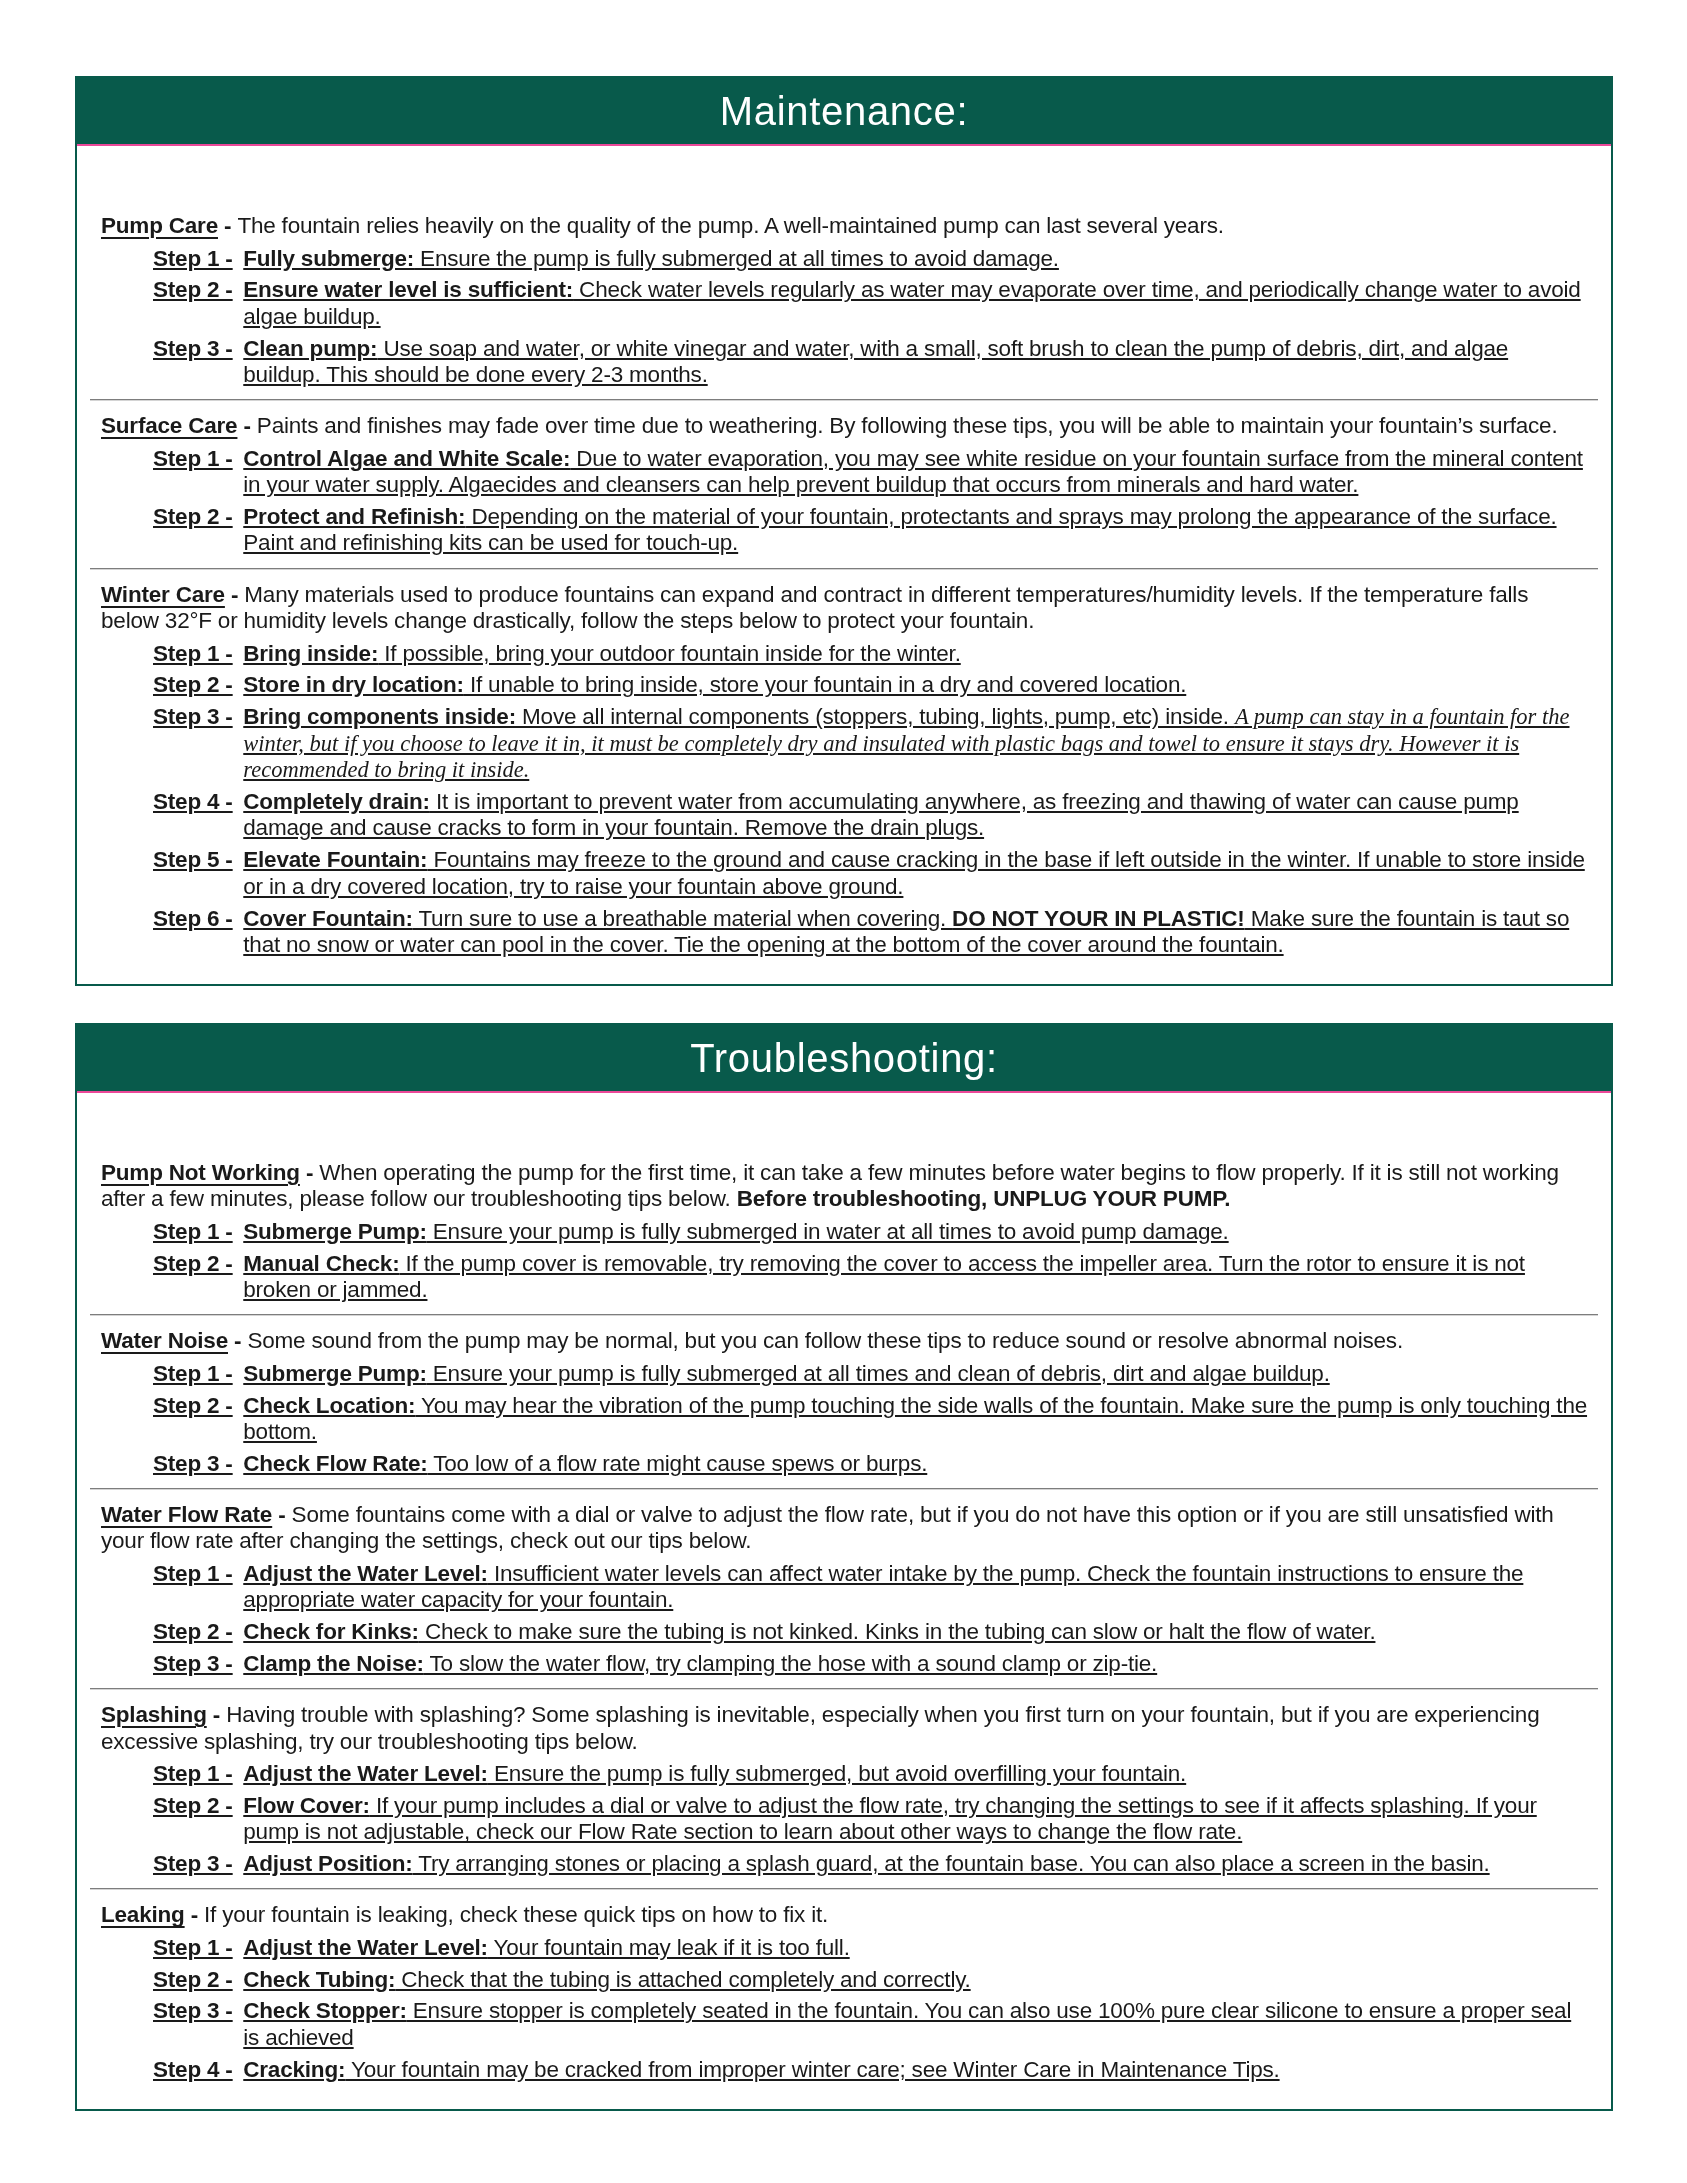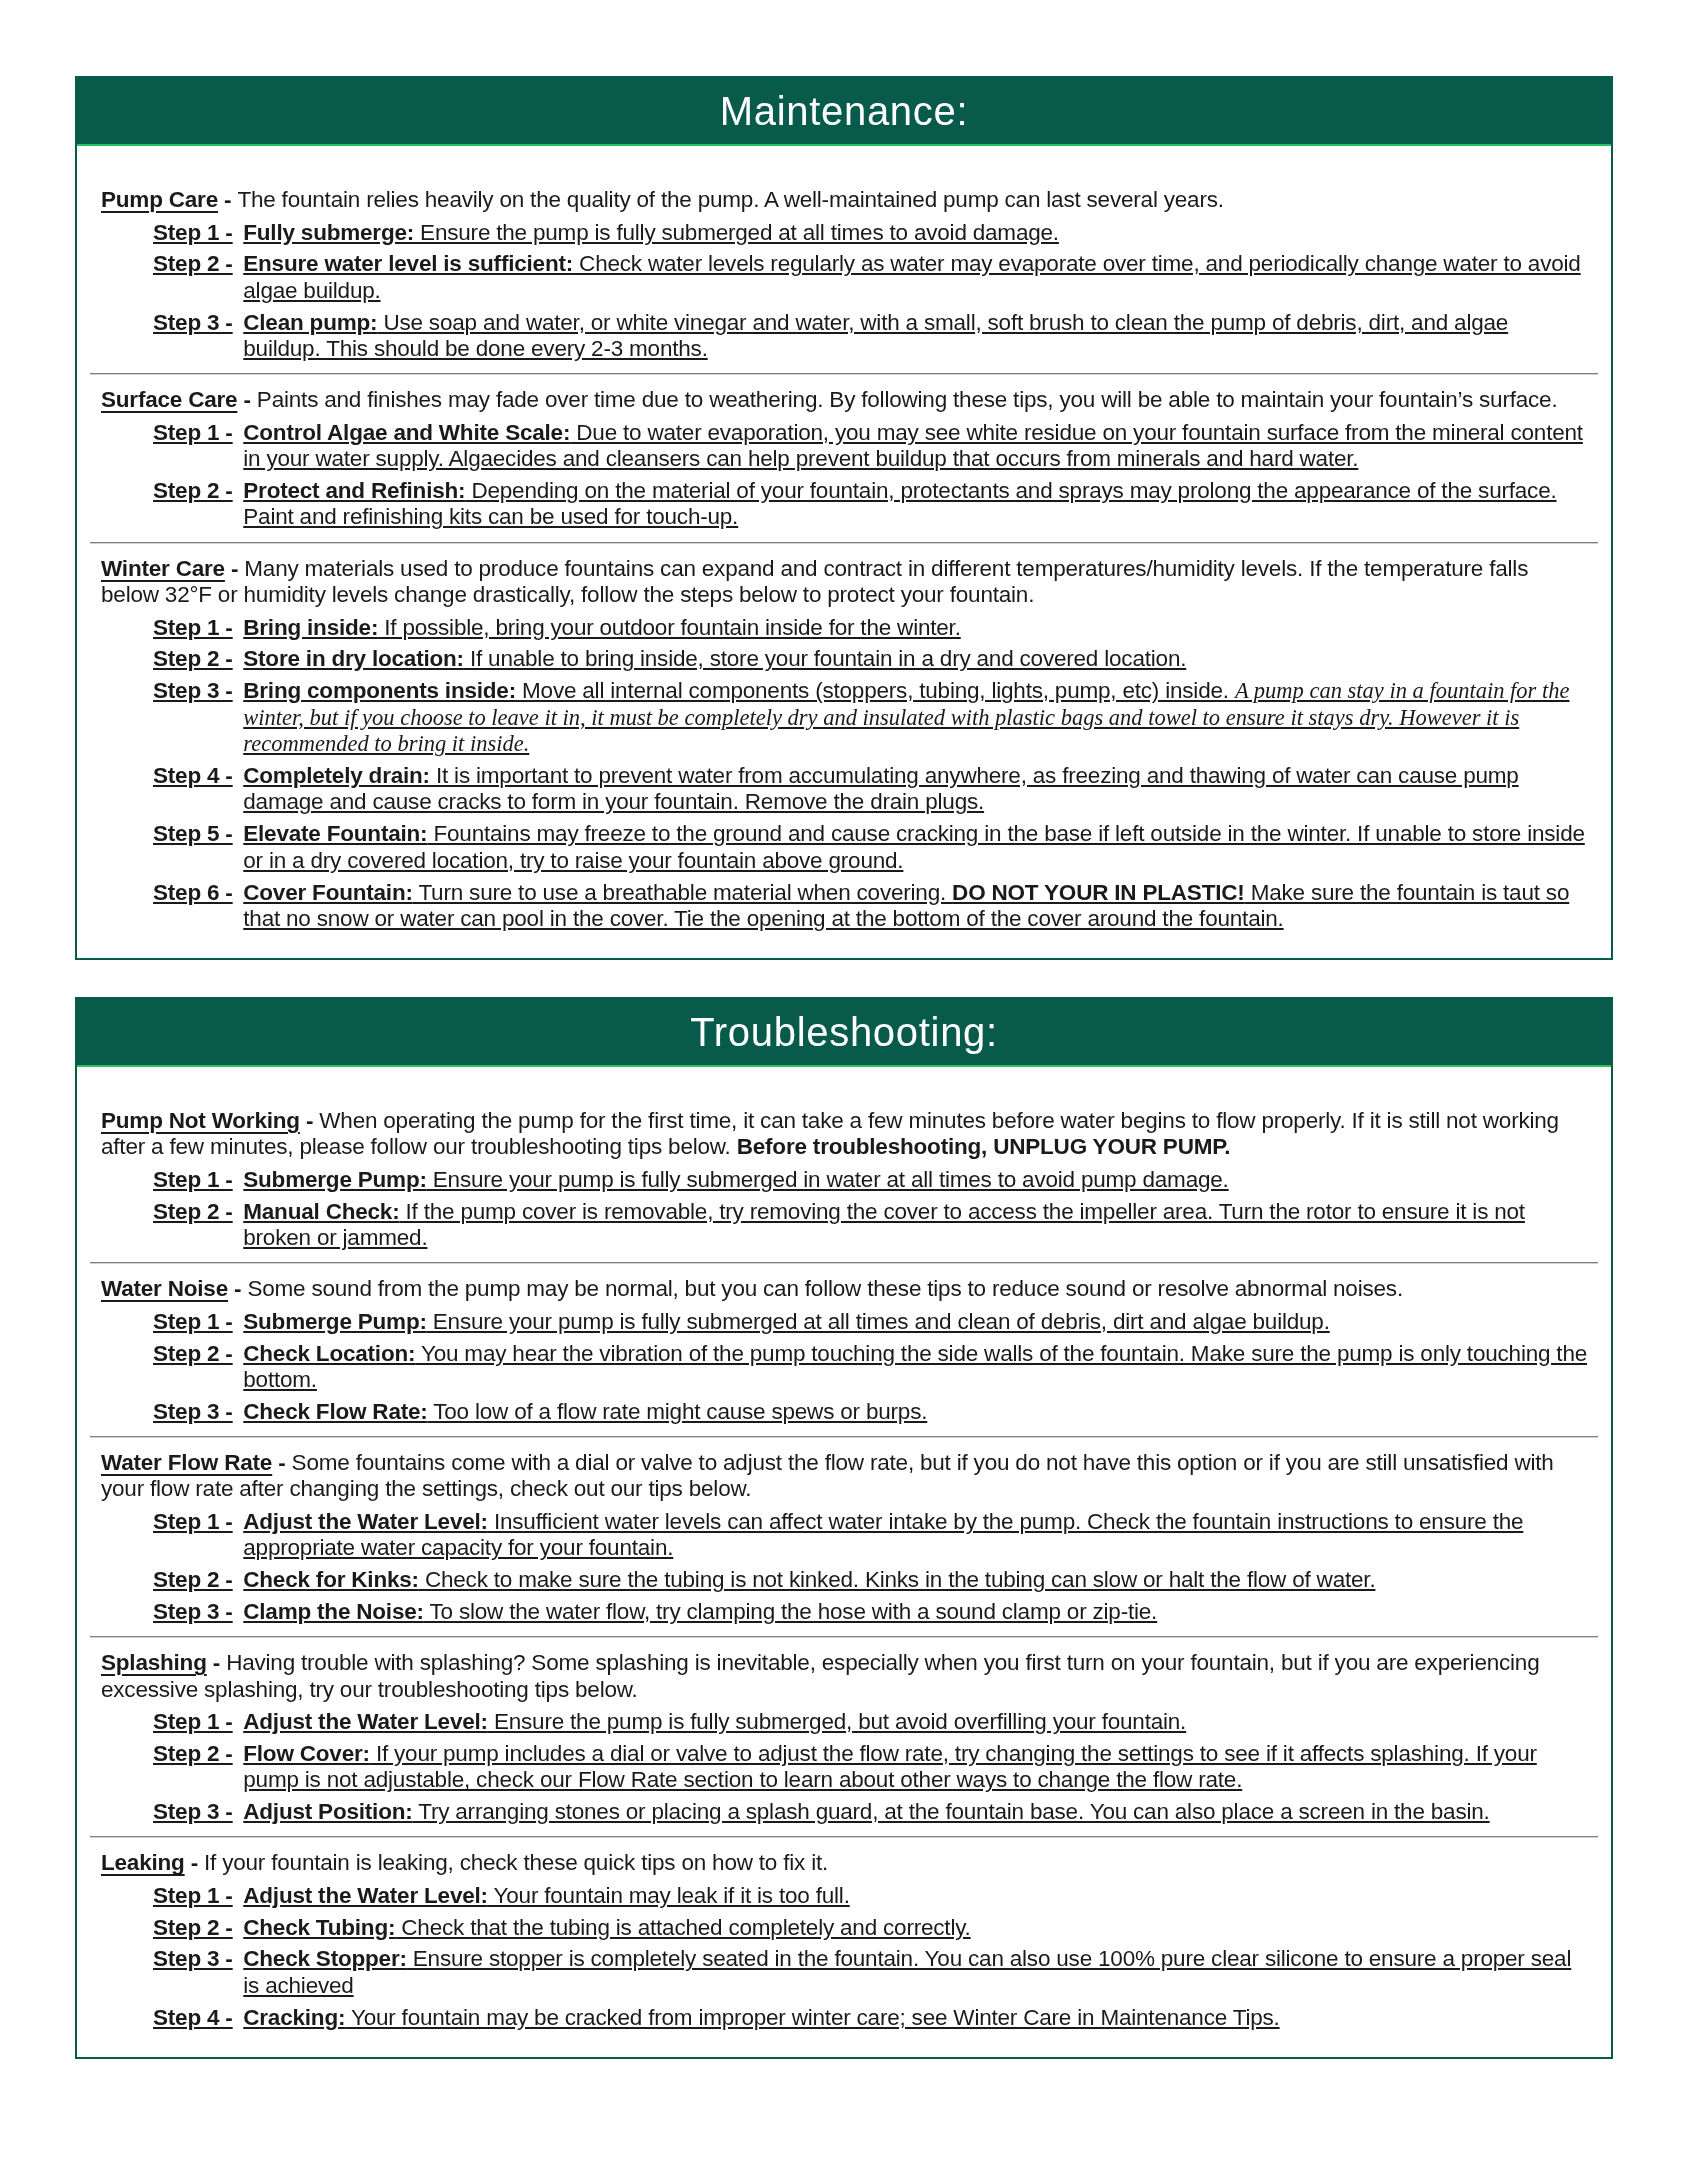--- a/index.html
+++ b/index.html
@@ -23,36 +23,37 @@
     margin-left:75px;
     width:1538px;
     border:2.6px solid var(--green);
     background:#ffffff;
   }
   .box-maintenance{margin-top:76px;min-height:879px;}
   .box-troubleshooting{margin-top:37px;min-height:1012px;}
   .box-head{
     height:68px;
     background:var(--green);
-    border-bottom:2px solid #22c55e;
+    border-bottom:2px solid #ec4899;
     display:flex;align-items:center;justify-content:center;
   }
   .box-title{
     margin:0;
     color:#ffffff;
     font-size:40px;
     font-weight:400;
     letter-spacing:0.7px;
     line-height:1;
   }
   .box-body{
     padding:41px 22.5px 20px 24px;
     font-size:22.5px;
     line-height:26.5px;
     letter-spacing:-0.2px;
+    margin-top:26px;
   }
   .topic-intro{margin:0 0 6px 0;}
   .topic-name{
     font-weight:700;
     text-decoration:underline;
     text-decoration-thickness:2px;
     text-underline-offset:4px;
   }
   .topic-dash{font-weight:700;}
   .step{

